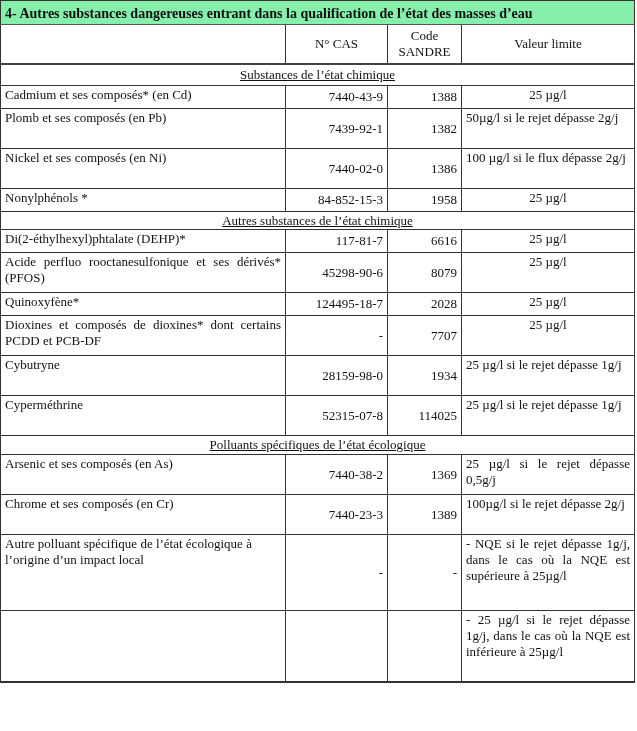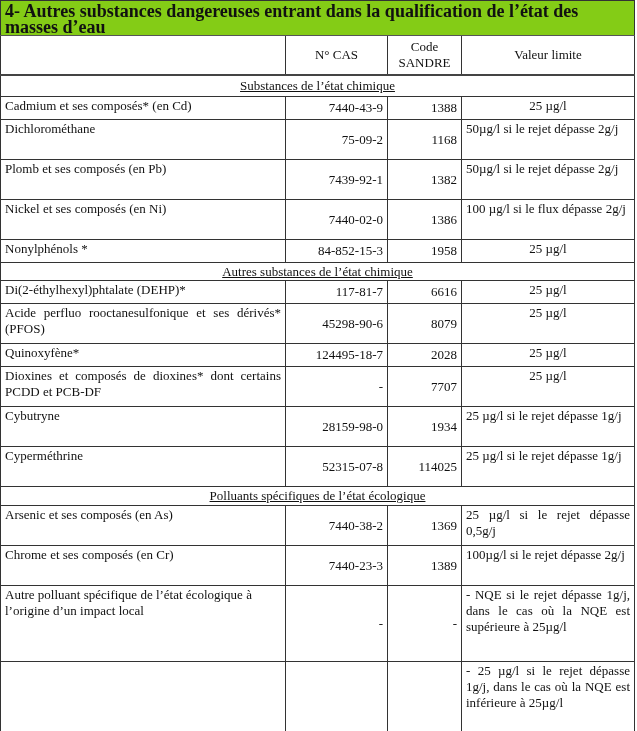--- a/index.html
+++ b/index.html
@@ -1,20 +1,20 @@
 <!DOCTYPE html>
 <html><head>
   <meta charset="utf-8">
   <style>
     html, body { margin: 0; padding: 0; background: #ffffff; }
     body { width: 637px; height: 731px; overflow: hidden; font-family: "Liberation Serif", "DejaVu Serif", serif; color: #111; }
     .doc { position: relative; width: 635px; margin: 0; }
     table { border-collapse: collapse; width: 635px; table-layout: fixed; font-size: 13px; line-height: 16px; }
     td { border: 1px solid #333; padding: 0 4px; vertical-align: top; }
-    .title-row td { background: #84cc16; font-weight: bold; font-size: 18px; height: 21px; padding: 2px 4px 0 4px; vertical-align: middle; border-bottom: 1px solid #555; }
+    .title-row td { background: #86efac; font-weight: bold; font-size: 14px; height: 21px; padding: 2px 4px 0 4px; vertical-align: middle; border-bottom: 1px solid #555; }
     .hdr td { text-align: center; vertical-align: middle; height: 38px; border-bottom: 2px solid #444; }
     .section td { text-align: center; height: 20px; vertical-align: middle; }
     .section span { text-decoration: underline; }
     .c-name { width: 285px; }
     .c-cas { width: 102px; }
     .c-code { width: 74px; }
     .c-val { }
     td.cas, td.code { text-align: right; vertical-align: middle; }
     td.val { text-align: justify; text-align-last: left; }
     td.val.center { text-align: center; text-align-last: center; }
@@ -50,26 +50,20 @@
     </tr>
 
     <tr class="section">
       <td colspan="4"><span>Substances de l’état chimique</span></td>
     </tr>
     <tr class="r1">
       <td class="name">Cadmium et ses composés* (en Cd)</td>
       <td class="cas">7440-43-9</td>
       <td class="code">1388</td>
       <td class="val center">25 µg/l</td>
-    </tr>
-    <tr class="r2">
-      <td class="name">Dichlorométhane</td>
-      <td class="cas">75-09-2</td>
-      <td class="code">1168</td>
-      <td class="val">50µg/l si le rejet dépasse 2g/j</td>
     </tr>
     <tr class="r2">
       <td class="name">Plomb et ses composés (en Pb)</td>
       <td class="cas">7439-92-1</td>
       <td class="code">1382</td>
       <td class="val">50µg/l si le rejet dépasse 2g/j</td>
     </tr>
     <tr class="r2">
       <td class="name">Nickel et ses composés (en Ni)</td>
       <td class="cas">7440-02-0</td>

